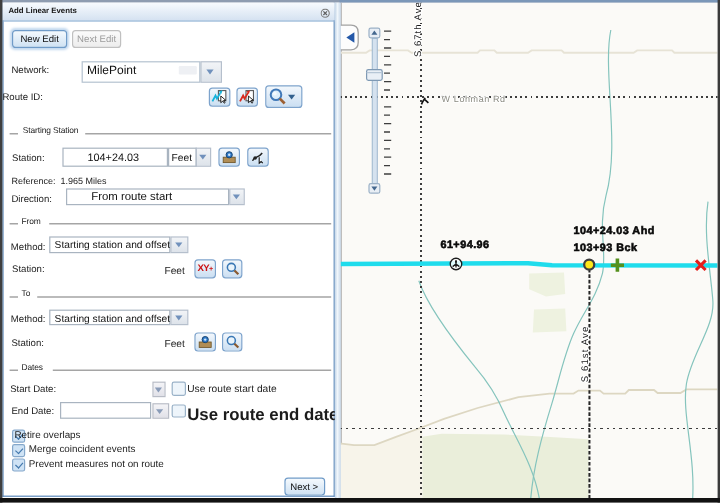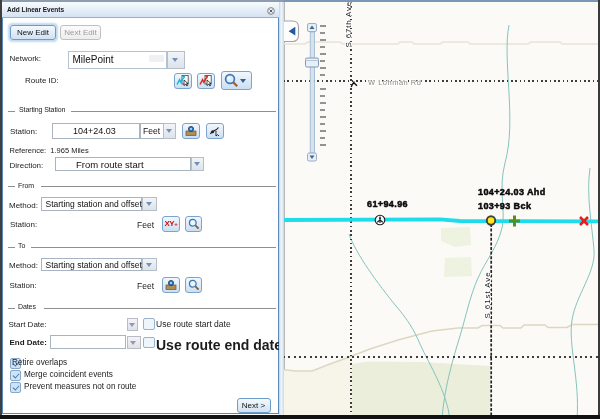--- a/index.html
+++ b/index.html
@@ -130,21 +130,21 @@
   <div class="abs" style="left:10px;top:25px;width:46px;height:15px;box-sizing:border-box;border:1px solid #6f9bc8;border-radius:3px;background:linear-gradient(#f4f9fd,#cfe2f3);box-shadow:0 0 2px 1.2px #c3d9ef;text-align:center;font-size:8px;line-height:13px;color:#111;">New Edit</div>
 
   <div class="abs" style="left:60px;top:25px;width:41px;height:15px;box-sizing:border-box;border:1px solid #c0c0c0;border-radius:3px;background:linear-gradient(#fbfbfb,#ededed);text-align:center;font-size:8px;line-height:13px;color:#9c9c9c;">Next Edit</div>
 
   <div class="lbl" style="left:9.5px;top:54px;">Network:</div>
 
   <div class="inp" style="left:67.5px;top:50.5px;width:99px;height:18px;border-color:#b5c2d0;font-size:10px;line-height:16px;padding-left:4px;">MilePoint</div>
   <div class="abs" style="left:149px;top:54.5px;width:15px;height:7px;background:#eef0f4;border-radius:1px;"></div>
   <div class="combtn" style="left:166.5px;top:50.5px;width:18.5px;height:18px;"></div>
 
-  <div class="lbl" style="left:25px;top:76px;">Route ID:</div>
+  <div class="lbl" style="left:2px;top:76px;">Route ID:</div>
 
 
   <div class="icobtn" style="left:174px;top:73px;width:18px;height:16px;"></div>
   <svg class="abs" style="left:176px;top:74px;" width="14" height="14" viewBox="0 0 14 14">
       <rect x="6" y="1.5" width="6.2" height="8.5" fill="#fff" stroke="#555" stroke-width="0.9"></rect>
       <path d="M1,10.5 L3.6,5.6 L4.8,8.2 L7.6,3.6" stroke="#18b4dc" stroke-width="1.5" fill="none"></path>
       <path d="M6.2,2.2 L9.4,1.2 L8.4,4.4 Z" fill="#18b4dc"></path>
       <path d="M8,6 L8,11.6 L9.6,10.2 L10.9,12 L11.6,11.5 L10.3,9.8 L12,9.5 Z" fill="#fff" stroke="#000" stroke-width="0.7"></path>
     </svg>
 
@@ -250,21 +250,21 @@
   <div class="seclbl" style="left:18px;top:303px;">Dates</div>
   <div class="secline" style="left:44px;top:307.5px;width:232px;"></div>
 
   <div class="lbl" style="left:8.5px;top:319.5px;font-size:8px;">Start Date:</div>
 
   <div class="combtn2" style="left:126.5px;top:318px;width:11.5px;height:12.5px;"></div>
 
   <div class="cb" style="left:143px;top:318px;"></div>
   <div class="lbl" style="left:156px;top:318.5px;font-size:8.5px;">Use route start date</div>
 
-  <div class="lbl" style="left:9.5px;top:338px;font-size:8px;font-weight:bold;">End Date:</div>
+  <div class="lbl" style="left:9.5px;top:338px;font-size:8px;">End Date:</div>
 
   <div class="inp" style="left:50px;top:335px;width:75.5px;height:13.5px;"></div>
   <div class="combtn2" style="left:126.5px;top:336px;width:14.5px;height:12.5px;"></div>
 
   <div class="cb" style="left:143px;top:336.5px;"></div>
   <div class="lbl" style="left:156px;top:337px;font-size:14px;font-weight:bold;">Use route end date</div>
 
   <div class="cb cbc" style="left:9.5px;top:357.5px;"></div>
   <div class="lbl" style="left:12px;top:358px;font-size:8.2px;">Retire overlaps</div>
 

